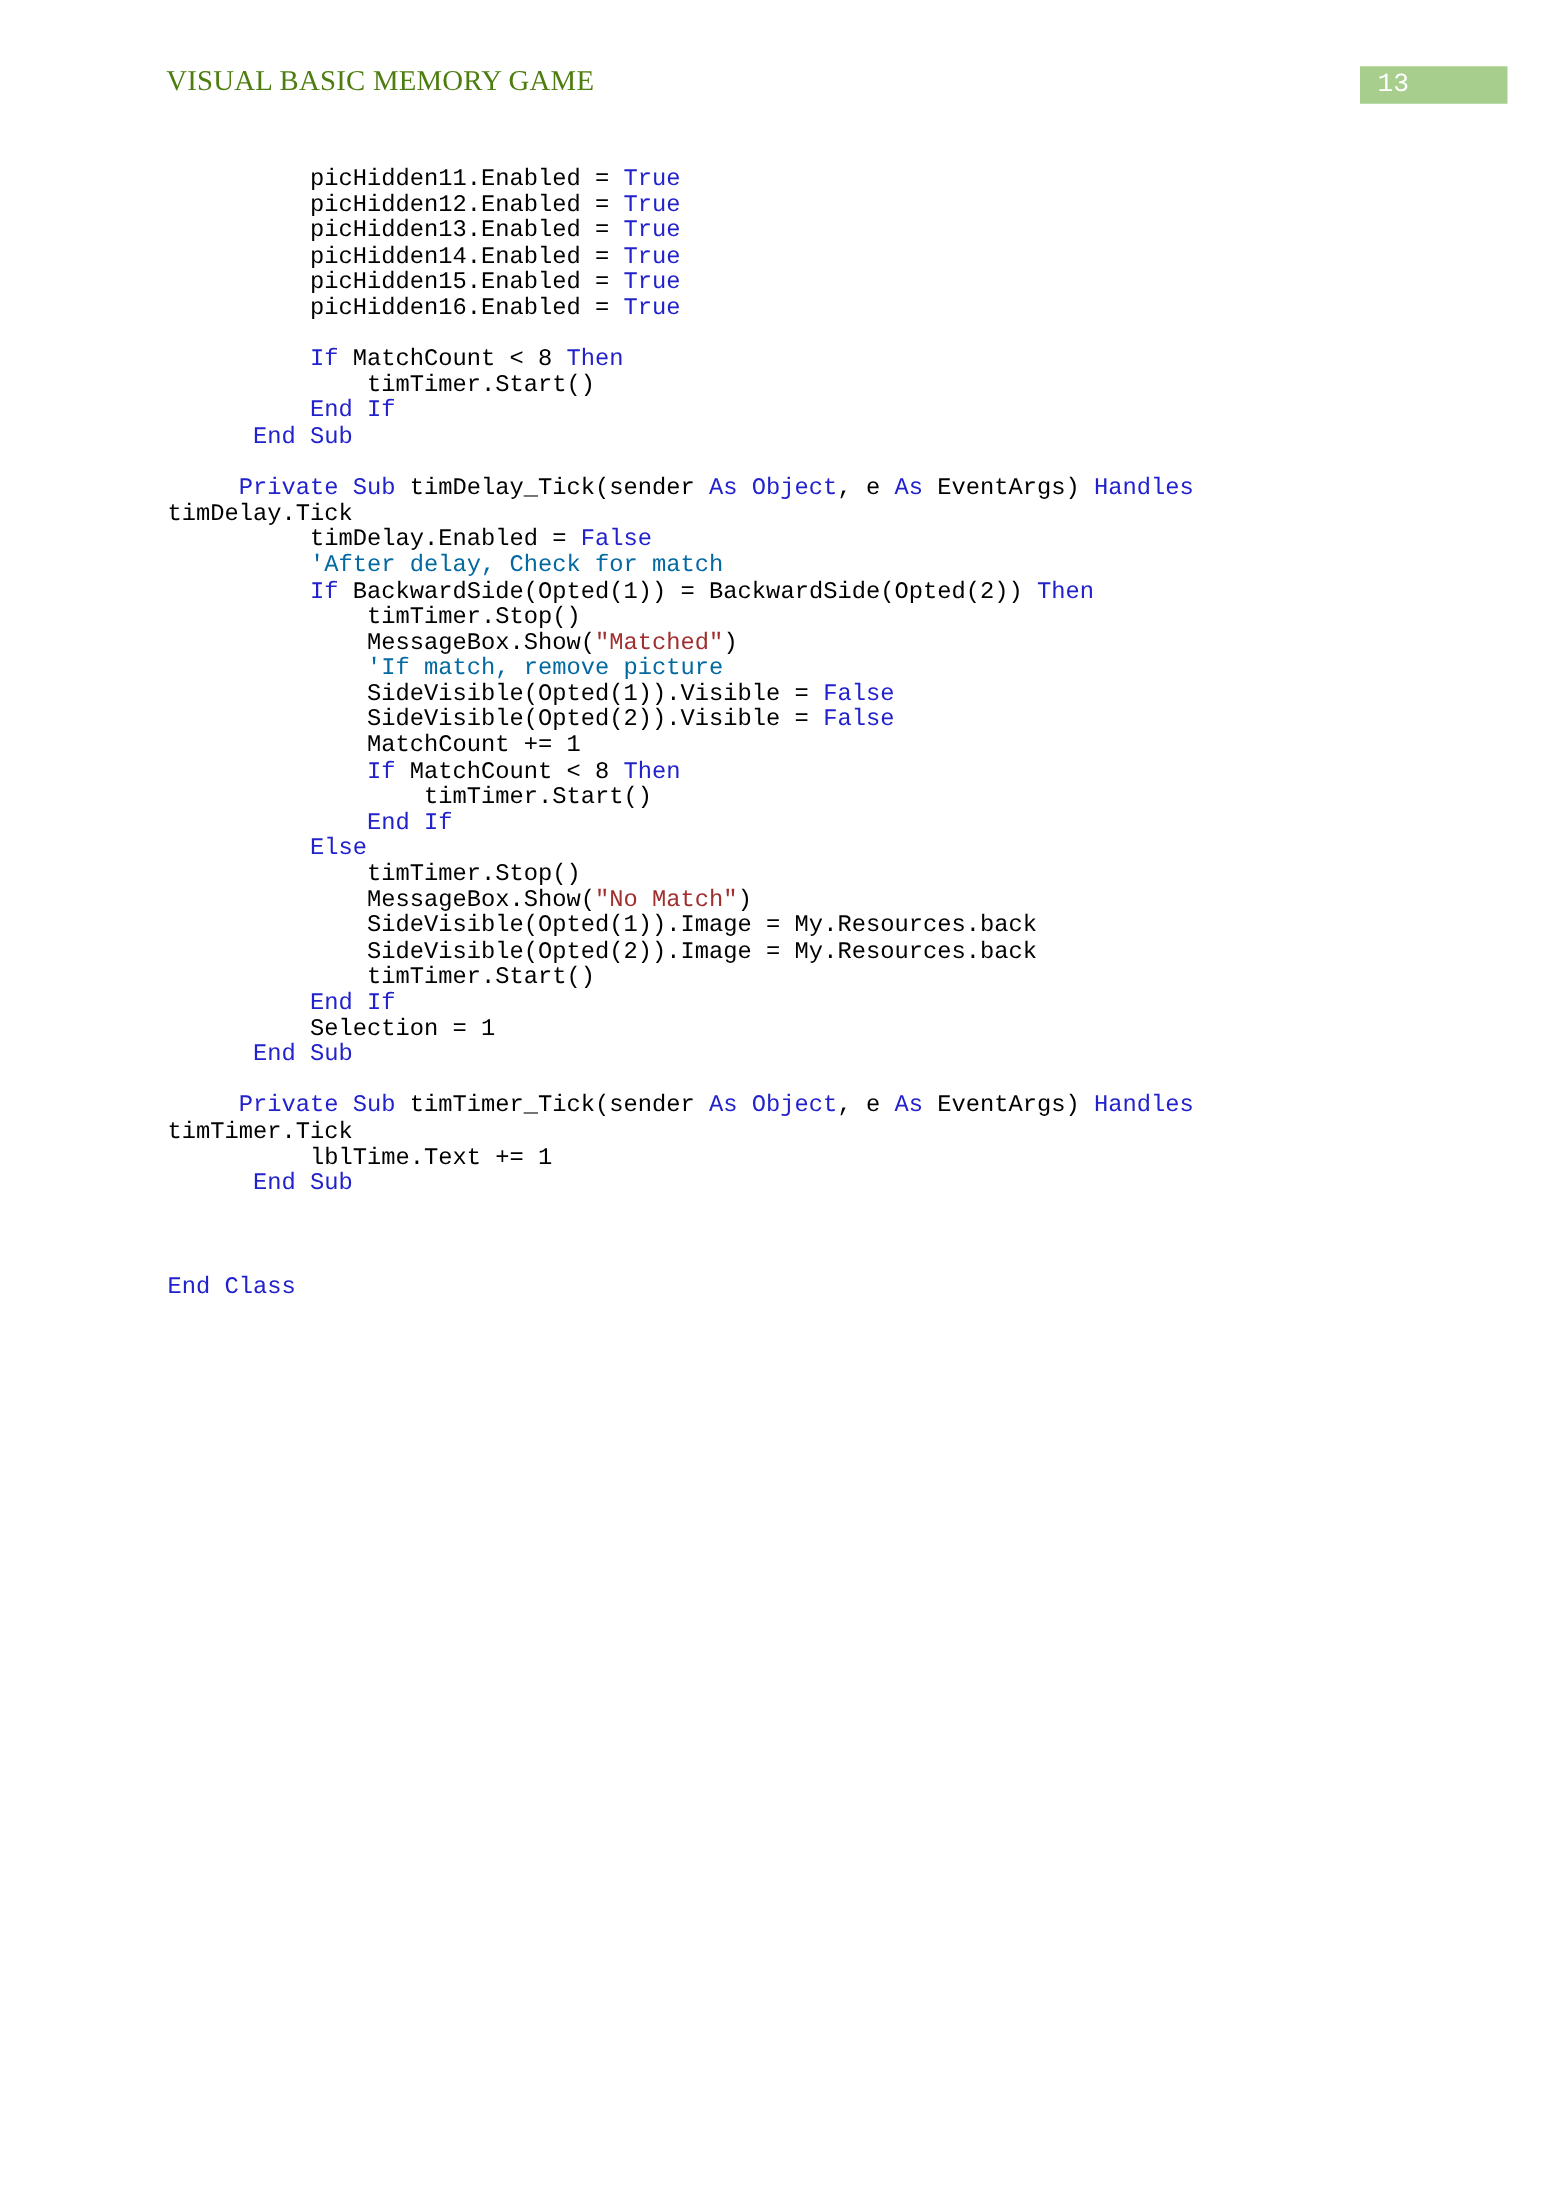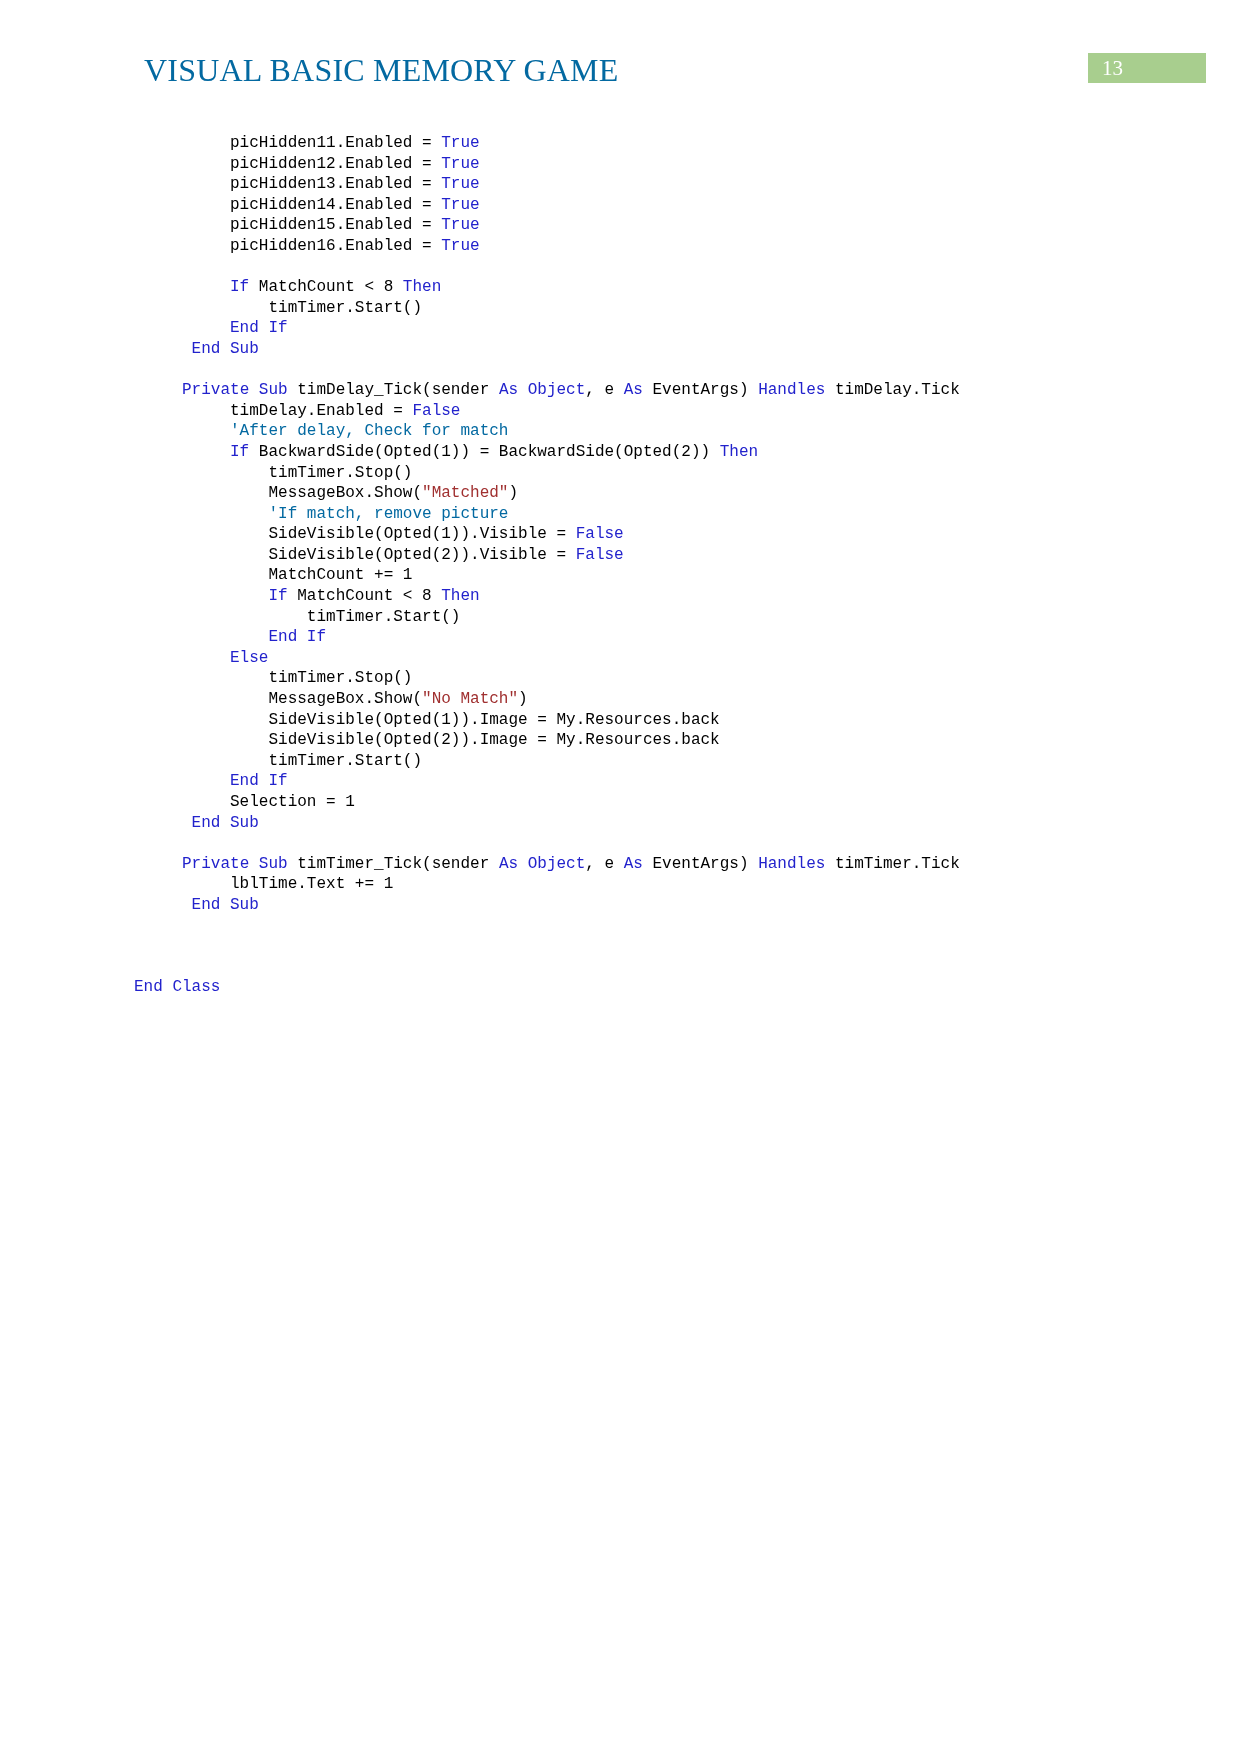--- a/index.html
+++ b/index.html
@@ -18,54 +18,54 @@
   
   .page-header {
     position: absolute;
     left: 0;
     top: 0;
     width: 1241px;
     height: 110px;
   }
   .doc-title {
     position: absolute;
-    left: 144px;
+    left: 133px;
     top: 52px;
     font-family: "Liberation Serif", serif;
-    font-size: 32px;
+    font-size: 23px;
     letter-spacing: 0.2px;
-    color: #0369a1;
+    color: #4d7c0f;
     white-space: nowrap;
   }
   .page-badge {
     position: absolute;
     left: 1088px;
     top: 53px;
     width: 118px;
     height: 30px;
     background: #A8CE8E;
   }
   .page-badge-number {
     position: absolute;
     left: 14px;
     top: 2px;
-    font-family: Liberation Serif, serif;
+    font-family: Liberation Mono, monospace;
     font-size: 21px;
     color: #ffffff;
     line-height: 27px;
   }
 
   
   .code-block {
     position: absolute;
     left: 134px;
     top: 133px;
     width: 980px;
     font-family: "Liberation Mono", "DejaVu Sans Mono", monospace;
-    font-size: 16px;
+    font-size: 19px;
     line-height: 20.6px;
     color: #000000;
     white-space: pre-wrap;
     word-break: break-word;
   }
   .code-line {
     min-height: 20.6px;
     white-space: pre-wrap;
   }
   .code-line.blank {

